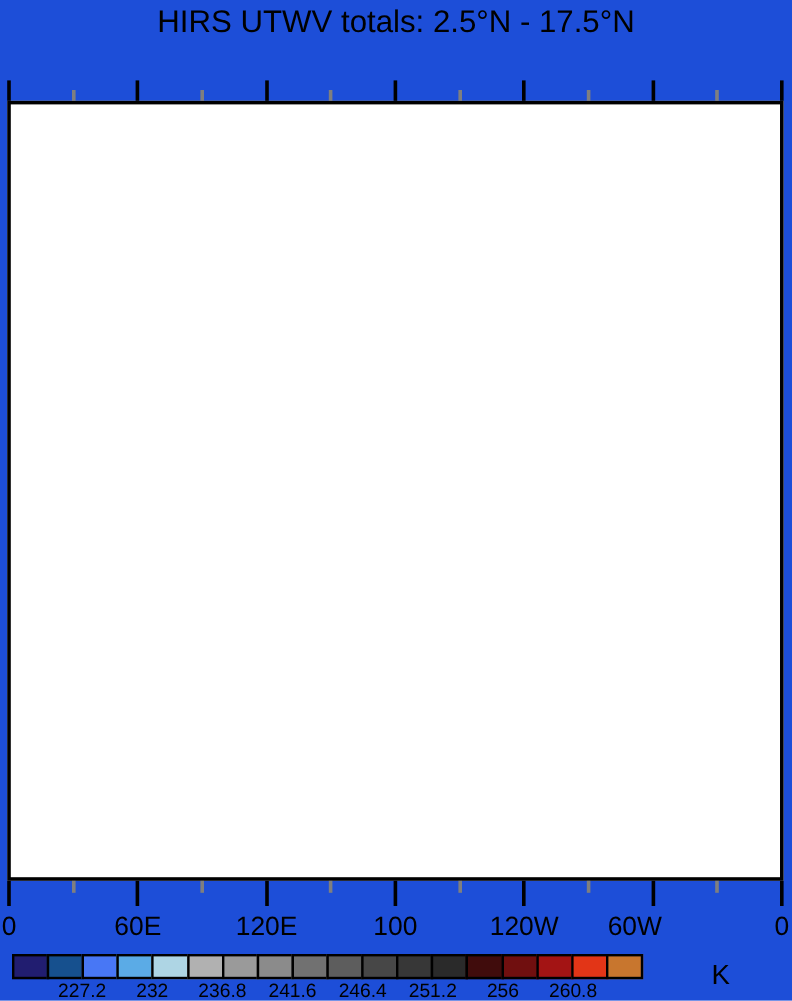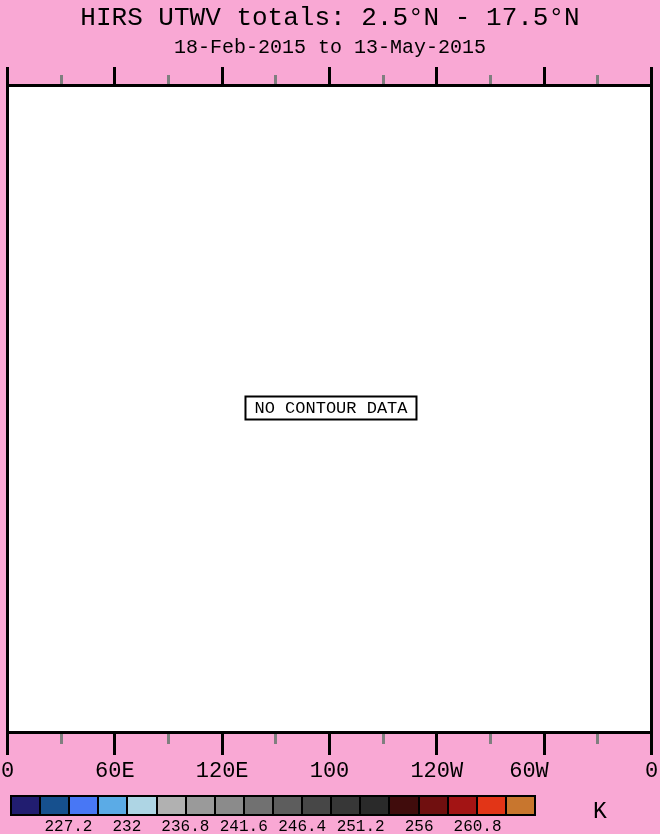--- a/index.html
+++ b/index.html
@@ -1,21 +1,21 @@
 <!DOCTYPE html>
 <html><head>
 <meta charset="utf-8">
 <style>
   html, body { margin: 0; padding: 0; background: #ffffff; }
   #page {
     position: relative;
     width: 660px;
     height: 834px;
-    background: #f9a8d4;
-    font-family: Liberation Mono, monospace;
+    background: #1d4ed8;
+    font-family: Liberation Sans, sans-serif;
     color: #000;
     overflow: hidden;
   }
   .title {
     position: absolute;
     top: 3px; left: 0;
     width: 660px;
     text-align: center;
     font-size: 26px;
     letter-spacing: 0px;
@@ -84,21 +84,20 @@
     left: 593px; top: 799px;
     font-size: 23px;
   }
 </style>
 </head>
 <body>
 
 <div id="page">
 
   <div class="title">HIRS UTWV totals: 2.5°N - 17.5°N</div>
-  <div class="subtitle">18-Feb-2015 to 13-May-2015</div>
 
   <div class="plot-frame"></div>
 
   <div id="ticks-top">
       <div class="tick major top" style="left: 6px;"></div>
       <div class="tick minor top" style="left: 59.6667px;"></div>
       <div class="tick major top" style="left: 113.333px;"></div>
       <div class="tick minor top" style="left: 167px;"></div>
       <div class="tick major top" style="left: 220.667px;"></div>
       <div class="tick minor top" style="left: 274.333px;"></div>
@@ -128,21 +127,20 @@
   <div id="xlabels">
       <div class="xlabel" style="left: 7.5px;">0</div>
       <div class="xlabel" style="left: 114.833px;">60E</div>
       <div class="xlabel" style="left: 222.167px;">120E</div>
       <div class="xlabel" style="left: 329.5px;">100</div>
       <div class="xlabel" style="left: 436.833px;">120W</div>
       <div class="xlabel" style="left: 529px;">60W</div>
       <div class="xlabel" style="left: 651.5px;">0</div>
     </div>
 
-  <div class="nodata-box">NO CONTOUR DATA</div>
 
   <div id="colorbar">
       <div class="cbar-cell" style="background: rgb(33, 29, 112);"></div>
       <div class="cbar-cell" style="background: rgb(22, 80, 142);"></div>
       <div class="cbar-cell" style="background: rgb(72, 119, 245);"></div>
       <div class="cbar-cell" style="background: rgb(91, 171, 230);"></div>
       <div class="cbar-cell" style="background: rgb(174, 213, 228);"></div>
       <div class="cbar-cell" style="background: rgb(177, 177, 177);"></div>
       <div class="cbar-cell" style="background: rgb(154, 154, 154);"></div>
       <div class="cbar-cell" style="background: rgb(139, 139, 139);"></div>

